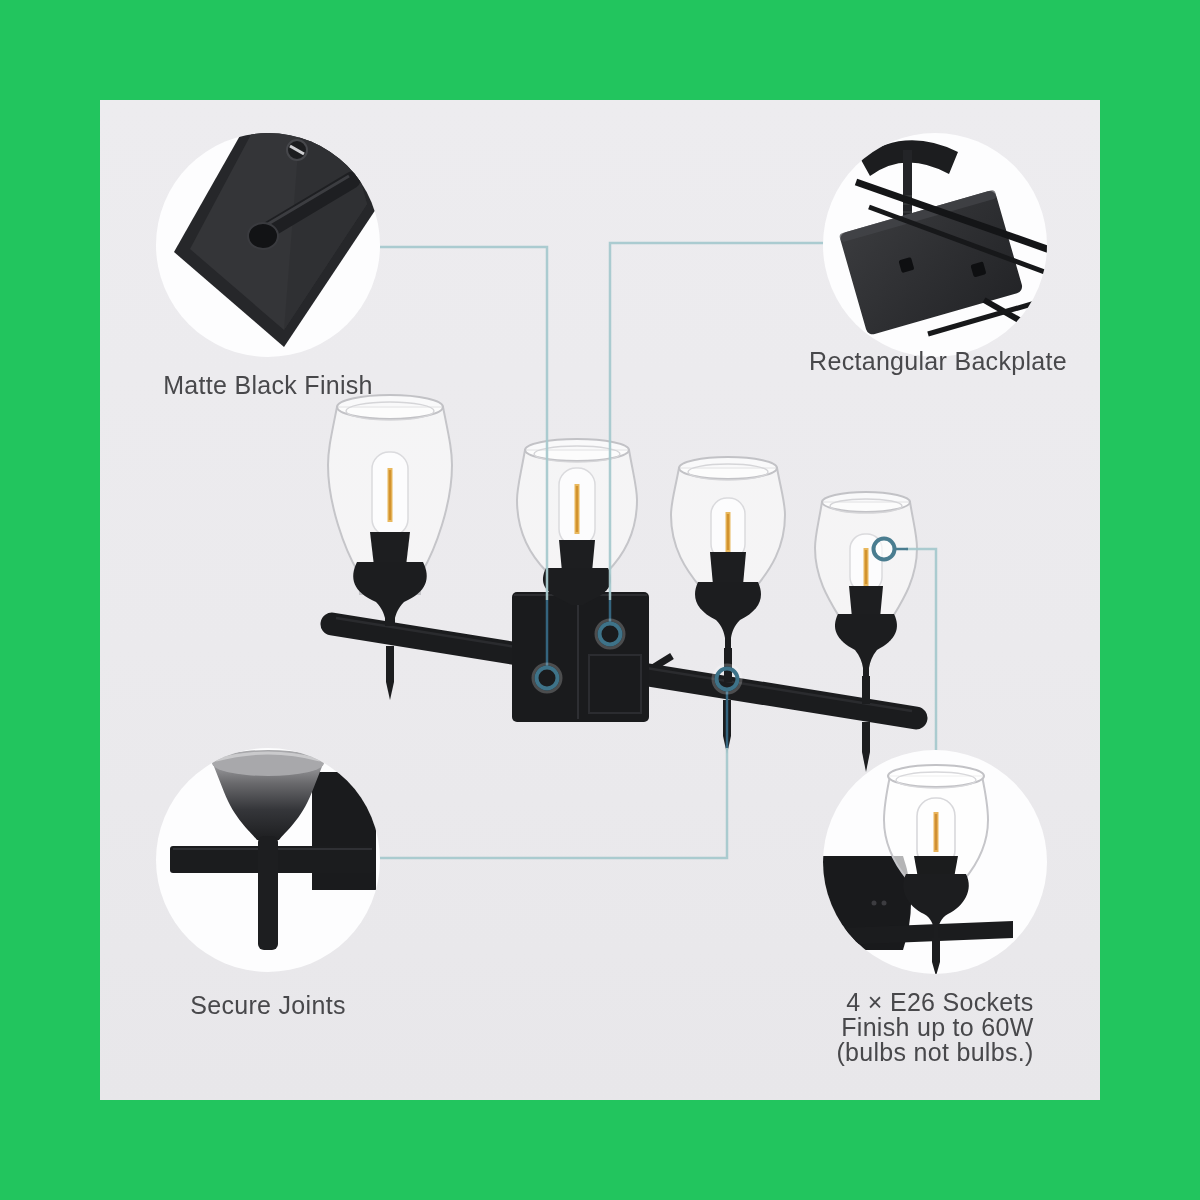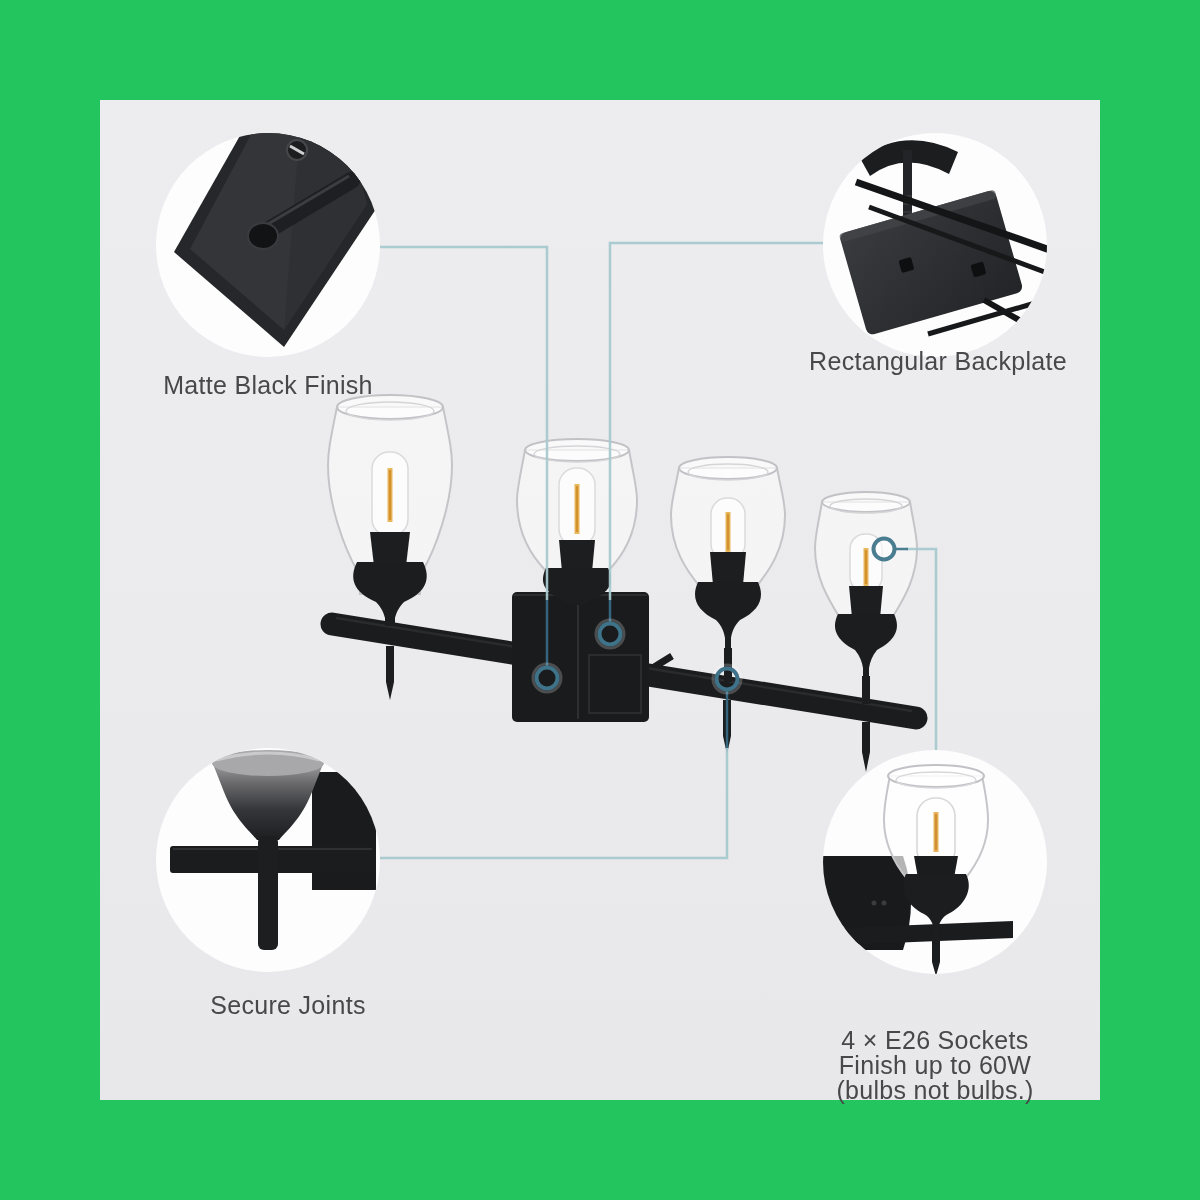--- a/index.html
+++ b/index.html
@@ -209,19 +209,19 @@
       <circle cx="610" cy="634" r="14" stroke="rgba(255,255,255,0.22)" stroke-width="3"></circle>
       <circle cx="610" cy="634" r="10.5" stroke="#3e7389" stroke-width="4"></circle>
       <circle cx="727" cy="679" r="14" stroke="rgba(255,255,255,0.22)" stroke-width="3"></circle>
       <circle cx="727" cy="679" r="10.5" stroke="#3e7389" stroke-width="4"></circle>
       <circle cx="884" cy="549" r="10.5" stroke="#4a7d90" stroke-width="4" fill="rgba(255,255,255,0.6)"></circle>
     </g>
   </svg>
 
   <div class="callout-label" style="left:268px;top:373px;">Matte Black Finish</div>
   <div class="callout-label" style="left:938px;top:349px;">Rectangular Backplate</div>
-  <div class="callout-label" style="left:268px;top:993px;margin-left:20px;">Secure Joints</div>
-  <div class="callout-label" style="left:935px;top:1028px;">
+  <div class="callout-label" style="left:268px;top:993px;">Secure Joints</div>
+  <div class="callout-label" style="left:935px;top:990px;text-align:right;">
     <span class="ln">4 × E26 Sockets</span>
     <span class="ln">Finish up to 60W</span>
     <span class="ln">(bulbs not bulbs.)</span>
   </div>
 </div>
 
 </body></html>

